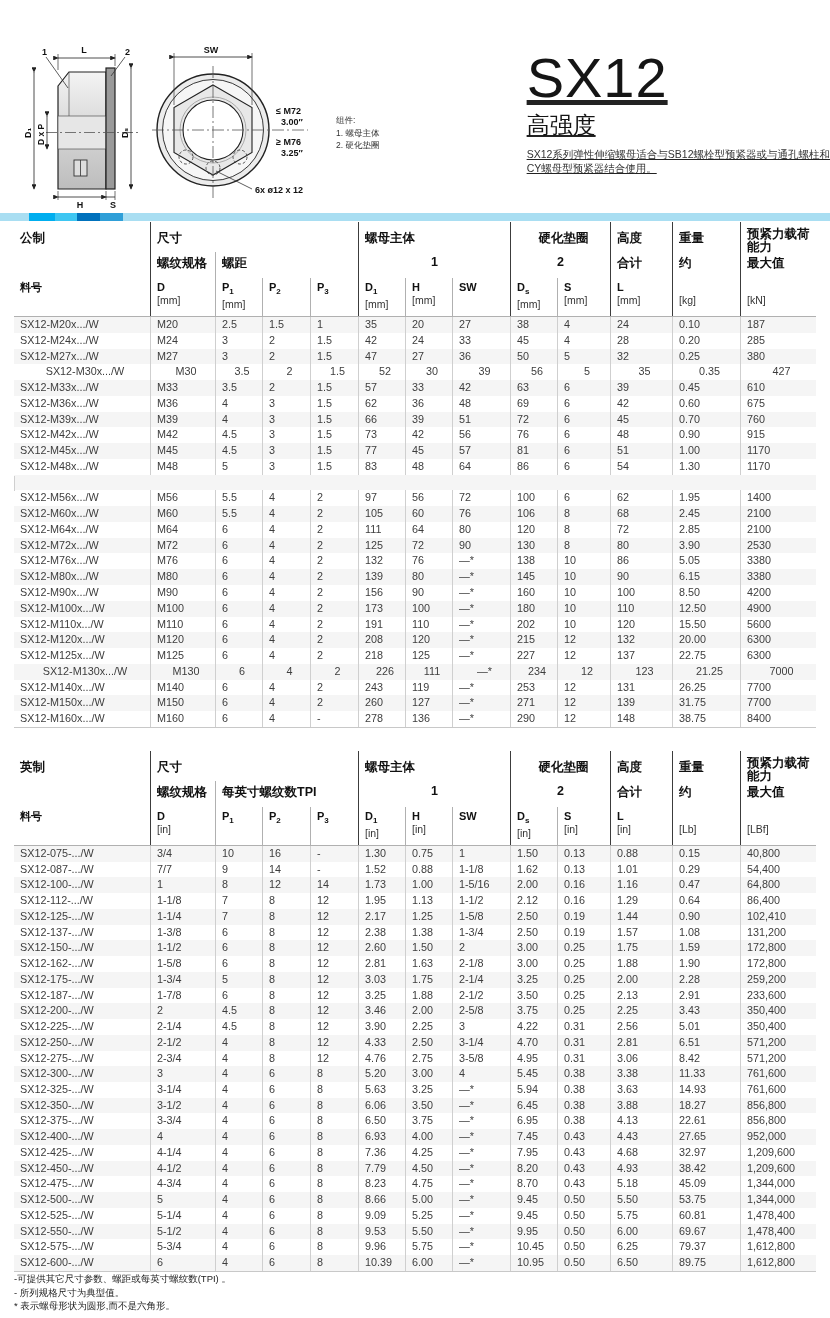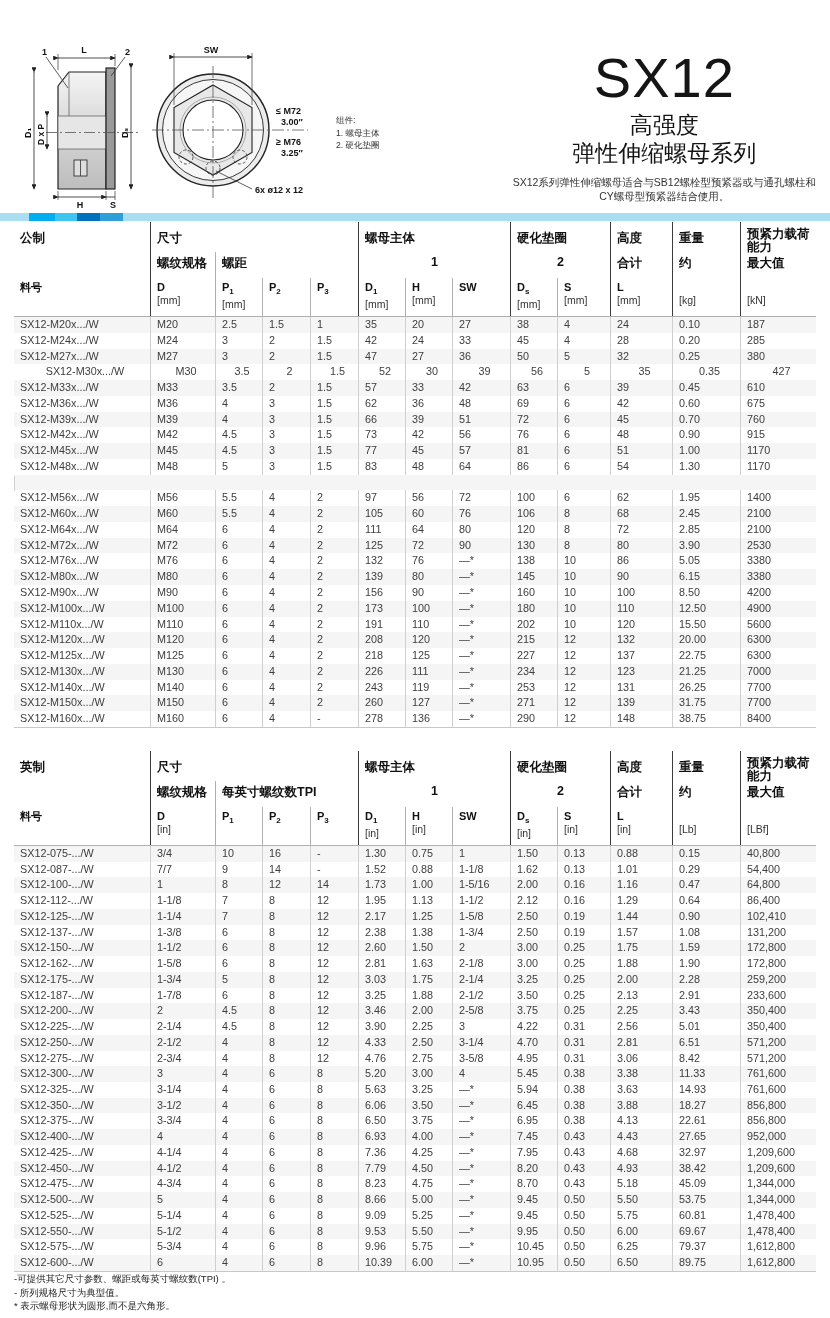--- a/index.html
+++ b/index.html
@@ -1,19 +1,19 @@
 <!DOCTYPE html>
 <html><head>
 <meta charset="utf-8">
 <style>
   html,body{margin:0;padding:0;background:#fff;}
   body{width:830px;height:1318px;position:relative;font-family:"Liberation Sans","DejaVu Sans",sans-serif;color:#222;overflow:hidden;}
 
   
-  .titleblock{position:absolute;top:50px;right:14px;text-align:center;}
+  .titleblock{position:absolute;top:50px;right:0;text-align:left;text-decoration:underline;}
   .bigtitle{font-size:56px;line-height:56px;font-weight:300;color:#151515;letter-spacing:1px;}
   .sub1{font-size:23px;line-height:26px;margin-top:6px;color:#151515;}
   .sub2{font-size:23px;line-height:26px;margin-top:2px;color:#151515;}
   .desc{margin-top:9px;font-size:10.5px;line-height:14px;color:#333;}
 
   
   .accent{position:absolute;left:0;top:213px;width:830px;height:8px;display:flex;}
   .accent div{height:8px;}
 
   
@@ -38,21 +38,21 @@
   .trow{display:flex;}
   .trow.odd{background:#f5f5f5;}
   .tcell{box-sizing:border-box;padding-left:6px;font-size:10.8px;color:#3d3d3d;white-space:nowrap;overflow:hidden;}
   .tcell + .tcell{border-left:1px solid #cfcfcf;}
 
   
   .c0{width:136px;}.c1{width:65px;}.c2{width:47px;}.c3{width:48px;}.c4{width:48px;}
   .c5{width:47px;}.c6{width:47px;}.c7{width:58px;}.c8{width:47px;}.c9{width:53px;}
   .c10{width:62px;}.c11{width:68px;padding-left:6px;}.c12{width:76px;}
   
-  .g-part{width:136px;}.g-size{width:208px;}.g-body{width:152px;}.g-wash{width:100px;}
+  .g-part{width:136px;}.g-size{width:208px;}.g-body{width:152px;}.g-wash{width:100px;text-align:center;}
   .g-hgt{width:62px;}.g-wt{width:68px;}.g-pre{width:76px;}
   .g-spec{width:65px;}.g-pitch{width:143px;}
 
   
   .footnotes{position:absolute;left:14px;top:1272px;font-size:9.5px;line-height:13.5px;color:#222;}
 
   
   .drawing{position:absolute;left:6px;top:42px;}
   .drawing text{font-family:"Liberation Sans","DejaVu Sans",sans-serif;}
 </style>
@@ -137,21 +137,20 @@
   <g>
     <text x="330" y="81" font-size="8.5" fill="#333">组件:</text>
     <text x="330" y="94" font-size="8.5" fill="#333">1. 螺母主体</text>
     <text x="330" y="106" font-size="8.5" fill="#333">2. 硬化垫圈</text>
   </g>
 </svg>
 
 <div class="titleblock">
   <div class="bigtitle">SX12</div>
   <div class="sub1">高强度</div>
-  <div class="sub2">弹性伸缩螺母系列</div>
   <div class="desc">
     <div>SX12系列弹性伸缩螺母适合与SB12螺栓型预紧器或与通孔螺柱和</div>
     <div>CY螺母型预紧器结合使用。</div>
   </div>
 </div>
 
 <div class="accent">
     <div style="background: rgb(169, 222, 242); width: 29px;"></div>
     <div style="background: rgb(0, 174, 239); width: 26px;"></div>
     <div style="background: rgb(62, 198, 242); width: 22px;"></div>
@@ -560,21 +559,21 @@
         <div class="tcell c4">2</div>
         <div class="tcell c5">218</div>
         <div class="tcell c6">125</div>
         <div class="tcell c7">—*</div>
         <div class="tcell c8">227</div>
         <div class="tcell c9">12</div>
         <div class="tcell c10">137</div>
         <div class="tcell c11">22.75</div>
         <div class="tcell c12">6300</div>
       </div>
-      <div class="trow odd" style="height: 15.77px; line-height: 15.77px;">
+      <div class="trow odd" style="height: 15.77px; line-height: 15.77px; text-align: center;">
         <div class="tcell c0">SX12-M130x.../W</div>
         <div class="tcell c1">M130</div>
         <div class="tcell c2">6</div>
         <div class="tcell c3">4</div>
         <div class="tcell c4">2</div>
         <div class="tcell c5">226</div>
         <div class="tcell c6">111</div>
         <div class="tcell c7">—*</div>
         <div class="tcell c8">234</div>
         <div class="tcell c9">12</div>

